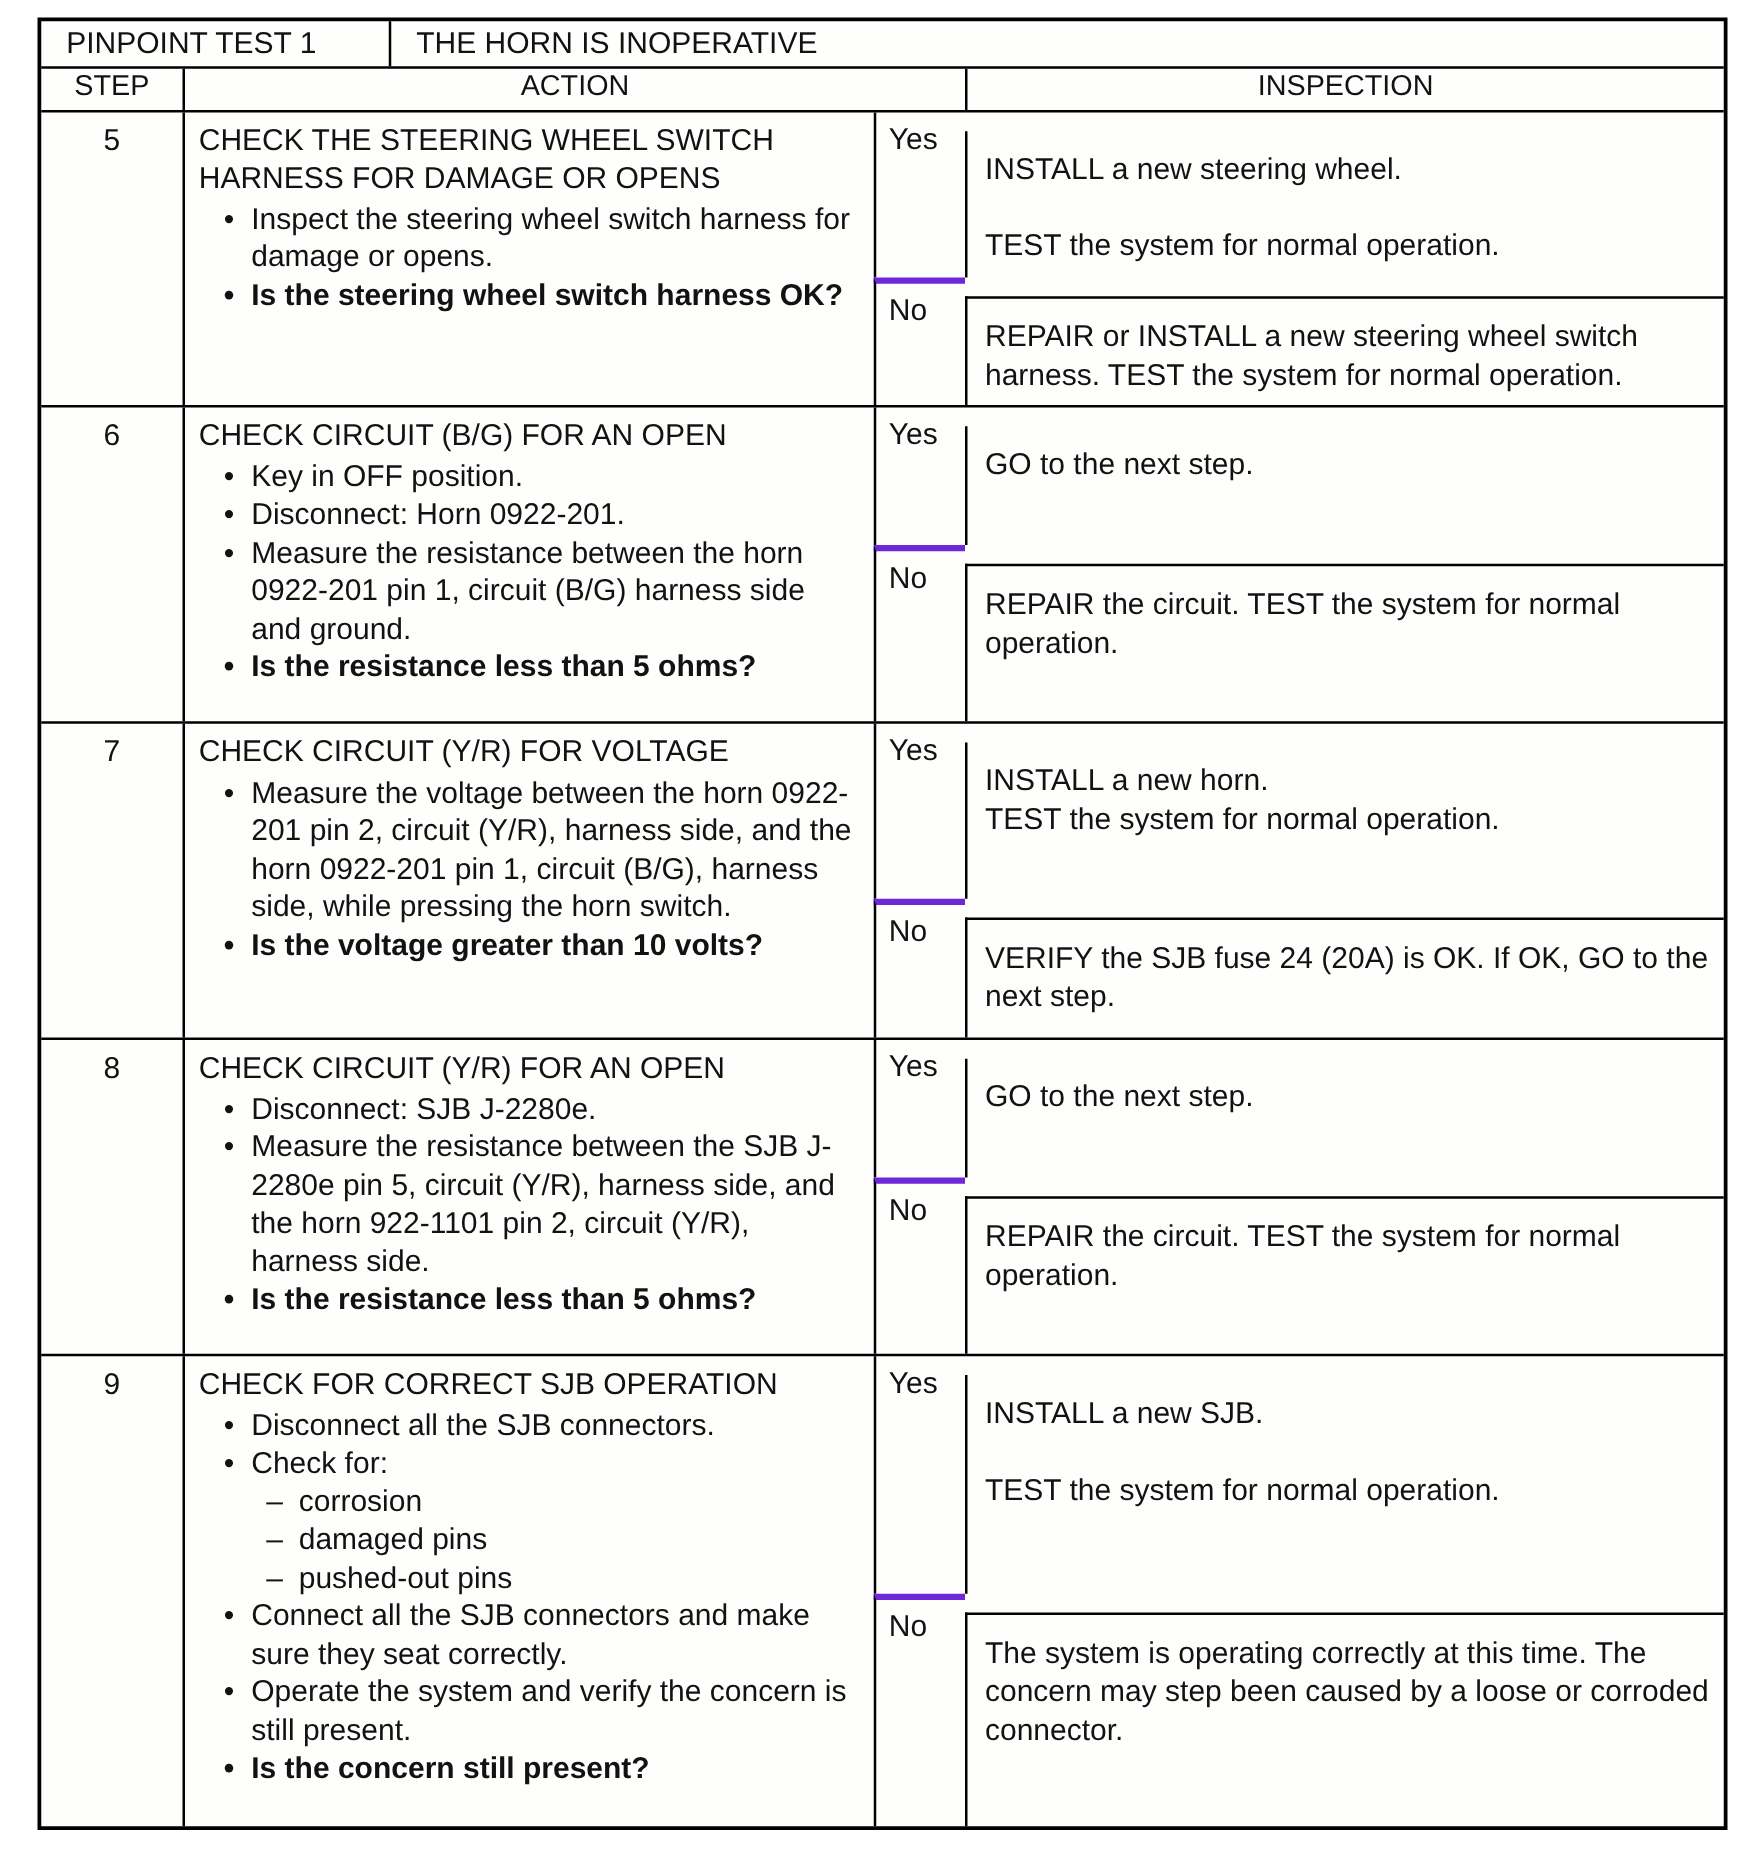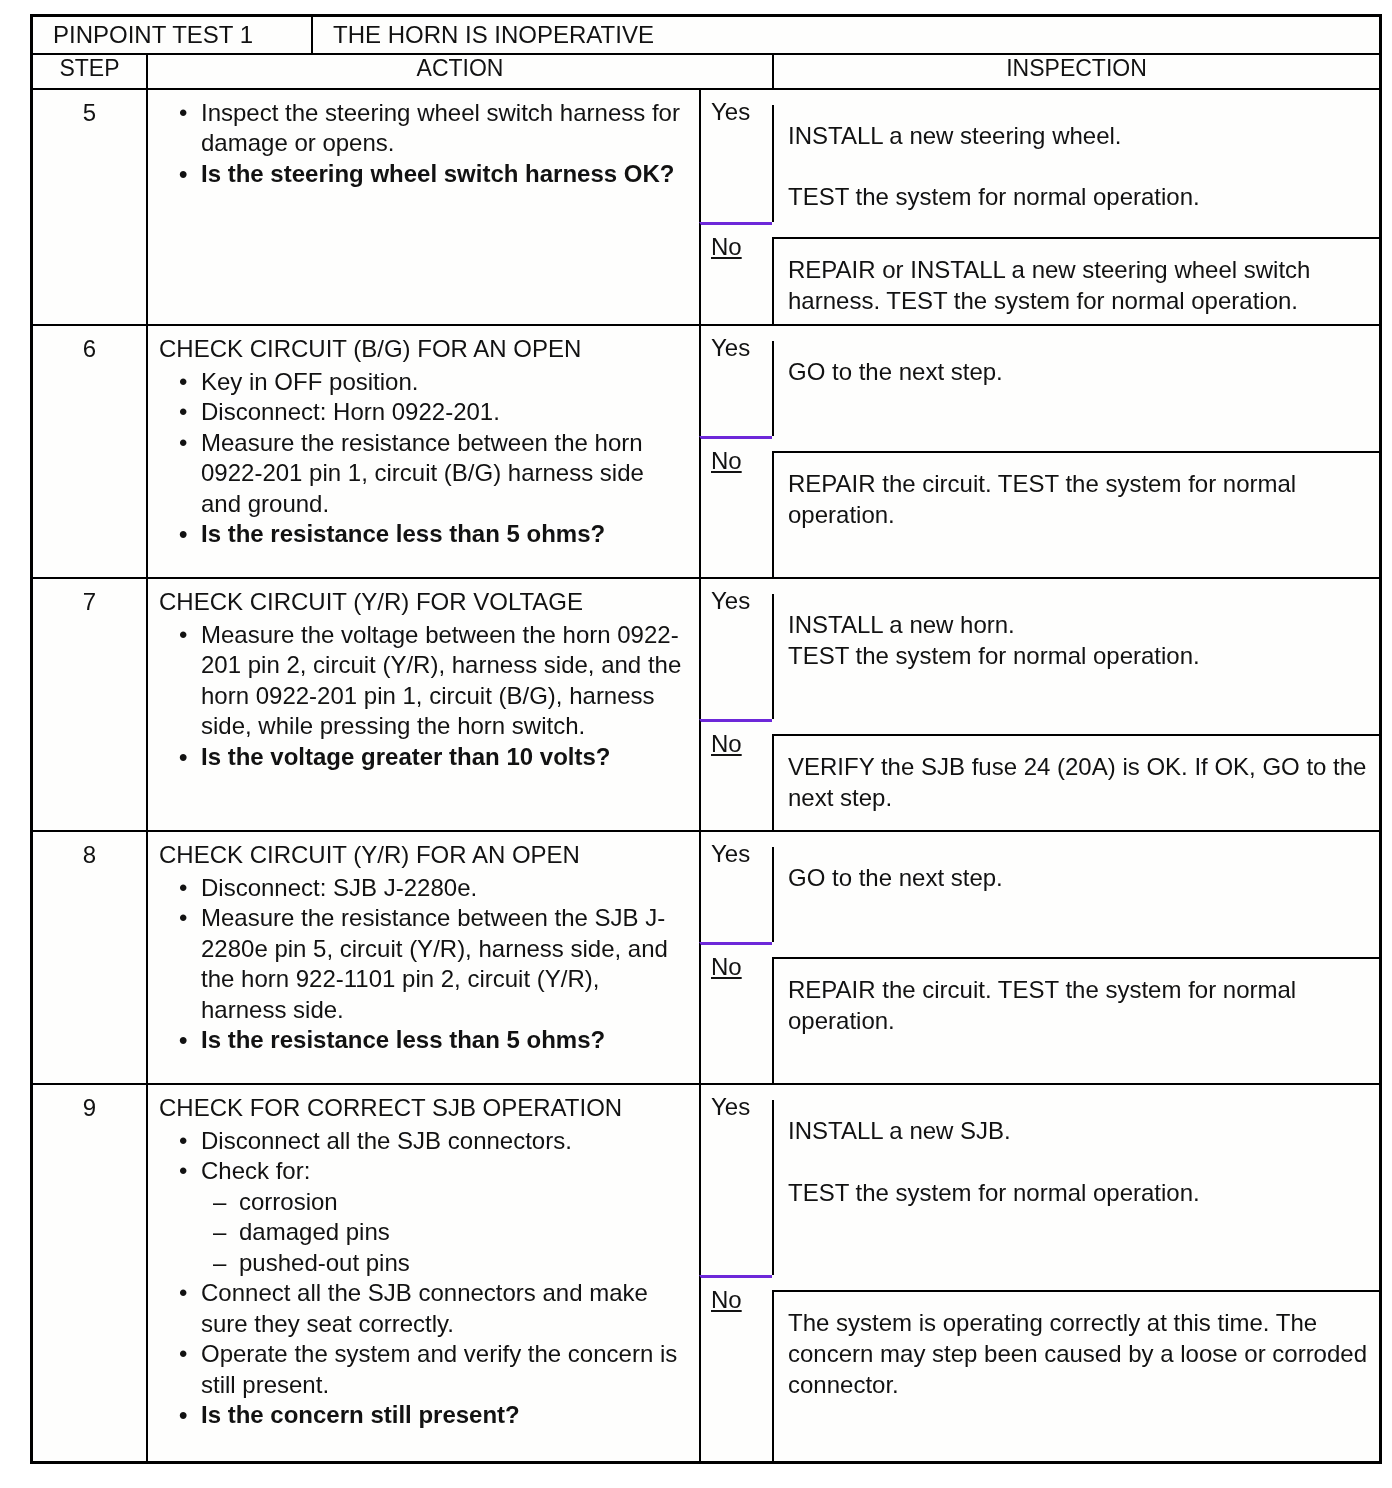--- a/index.html
+++ b/index.html
@@ -77,21 +77,21 @@
   .act-cell {
     border-left: 2px solid #000;
     padding: 16px 12px 8px 14px;
     font-size: 24px;
     line-height: 1.28;
     white-space: pre-line;
     margin-top: 15px;
   }
   .yes-label { grid-column: 3; grid-row: 1; }
   .yes-act   { grid-column: 4; grid-row: 1; }
-  .no-label  { grid-column: 3; grid-row: 2; border-top: 3px solid #6d28d9; text-decoration: underline; }
+  .no-label  { grid-column: 3; grid-row: 2; border-top: 5px solid #6d28d9; }
   .no-act    { grid-column: 4; grid-row: 2; border-top: 2px solid #000; }
 
   .insp-title { margin-bottom: 2px; }
   .blist { margin-left: 20px; }
   .bitem { display: flex; }
   .mk { flex: none; width: 22px; }
   .btext { flex: 1; }
   .q { font-weight: bold; }
   .sublist { margin-left: 34px; }
   .subitem { display: flex; }
@@ -109,20 +109,21 @@
 
   <div class="head-row">
     <div class="head-cell">STEP</div>
     <div class="head-cell">ACTION</div>
     <div class="head-cell">INSPECTION</div>
   </div>
 
   <section class="step-row r5">
     <div class="step-cell">5</div>
     <div class="insp-cell">
+      <div class="insp-title">CHECK THE STEERING WHEEL SWITCH HARNESS FOR DAMAGE OR OPENS</div>
       <div class="blist">
         <div class="bitem">
           <span class="mk">•</span>
           <span class="btext">Inspect the steering wheel switch harness for damage or opens.</span>
         </div>
         <div class="bitem q">
           <span class="mk">•</span>
           <span class="btext">Is the steering wheel switch harness OK?</span>
         </div>
       </div>

